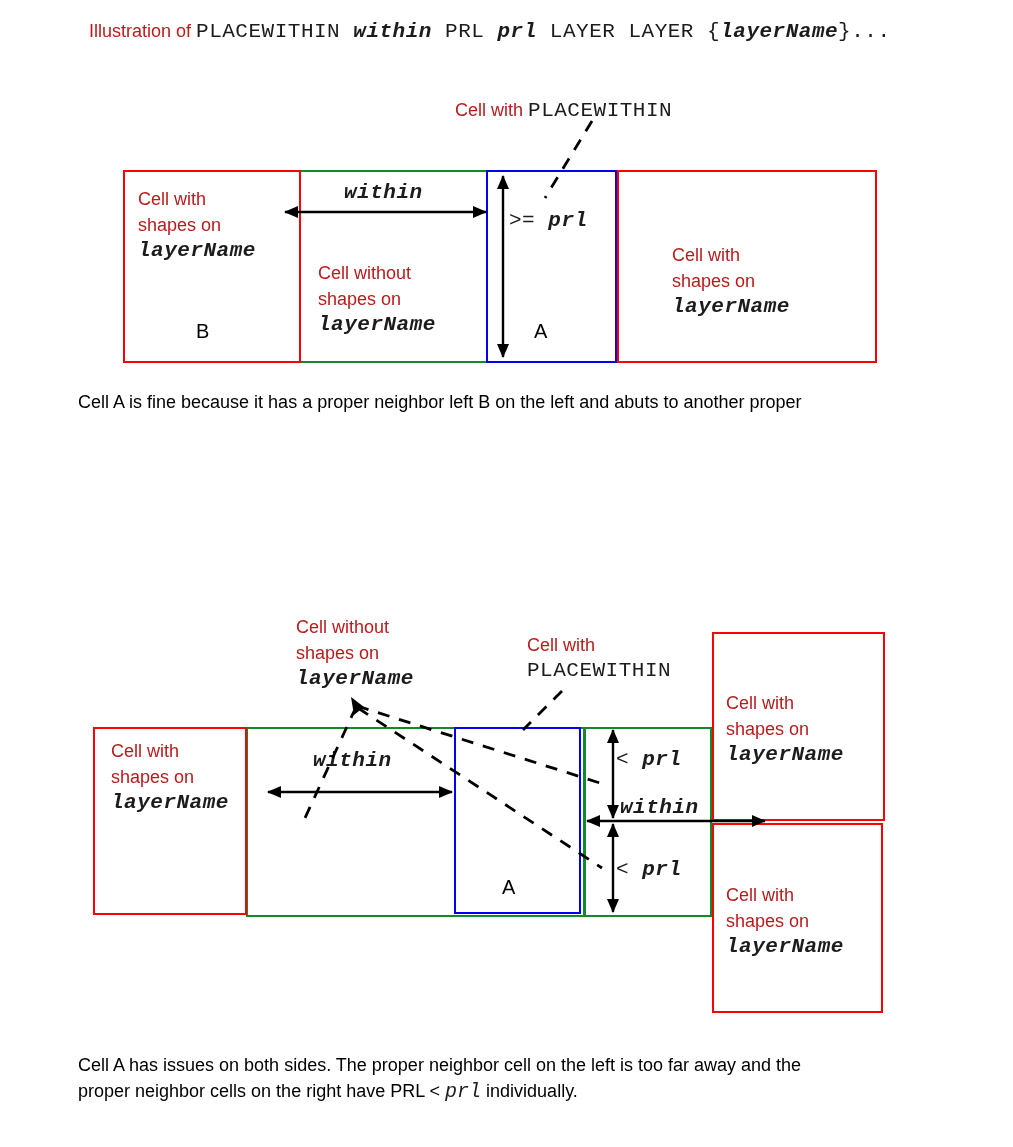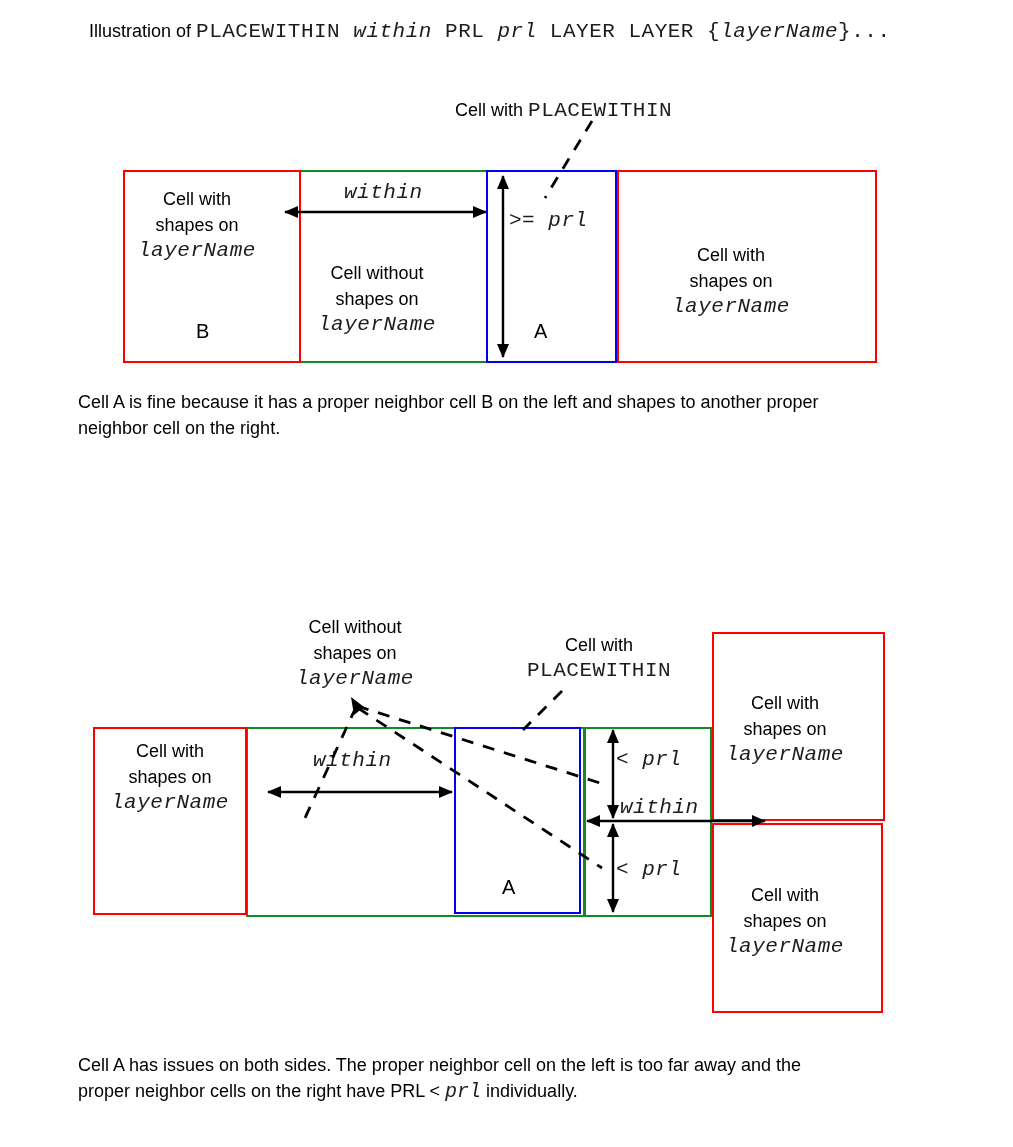--- a/index.html
+++ b/index.html
@@ -1,21 +1,21 @@
 <!DOCTYPE html>
 <html><head>
 <meta charset="utf-8">
 <style>
   html,body{margin:0;padding:0;background:#ffffff;}
   .canvas{position:relative;width:1013px;height:1147px;background:#ffffff;overflow:hidden;
           font-family:"Liberation Sans",sans-serif;color:#000;}
-  .sans{font-family:"Liberation Sans",sans-serif;font-size:18px;color:#000000;}
+  .sans{font-family:"Liberation Sans",sans-serif;font-size:18px;color:#b91c1c;}
   .mono{font-family:"Liberation Mono",monospace;font-size:21px;color:#1c1c1c;letter-spacing:0.5px;}
-  .it{font-style:italic;}
-  .lbl{position:absolute;line-height:26px;white-space:nowrap;text-align:center;}
+  .it{font-style:italic;font-weight:bold;}
+  .lbl{position:absolute;line-height:26px;white-space:nowrap;}
   .lbl .sans{display:block;}
   .lbl .mono{display:block;}
   .tag{position:absolute;font-size:20px;font-family:"Liberation Sans",sans-serif;}
   .rect{position:absolute;box-sizing:border-box;background:transparent;}
   .red{border:2px solid #ff0000;}
   .green{border:2px solid #128a28;}
   .blue{border:2px solid #0000ee;}
   .caption{position:absolute;line-height:26px;font-size:18px;white-space:nowrap;}
   .caption .cmono{font-family:"Liberation Mono",monospace;font-size:20px;font-style:italic;color:#1c1c1c;}
   .title{position:absolute;left:89px;top:16px;white-space:nowrap;line-height:30px;}
@@ -63,22 +63,21 @@
   </div>
   <div class="tag" style="left:534px;top:320px">A</div>
 
   <div class="lbl" style="left:672px;top:242px">
     <span class="sans">Cell with</span>
     <span class="sans">shapes on</span>
     <span class="mono it">layerName</span>
   </div>
 
   <div class="caption" style="left:78px;top:389px">
-    <div>Cell A is fine because it has a proper neighbor cell B on the left and shapes to another proper</div>
-    <div>neighbor cell on the right.</div>
+    <div>Cell A is fine because it has a proper neighbor left B on the left and abuts to another proper</div>
   </div>
 
   <div class="rect green" style="left:246px;top:727px;width:339px;height:190px"></div>
   <div class="rect green" style="left:584px;top:727px;width:128px;height:190px"></div>
   <div class="rect red" style="left:93px;top:727px;width:154px;height:188px"></div>
   <div class="rect blue" style="left:454px;top:727px;width:127px;height:187px"></div>
   <div class="rect red" style="left:712px;top:632px;width:173px;height:189px"></div>
   <div class="rect red" style="left:712px;top:823px;width:171px;height:190px"></div>
 
   <div class="lbl" style="left:296px;top:614px">

